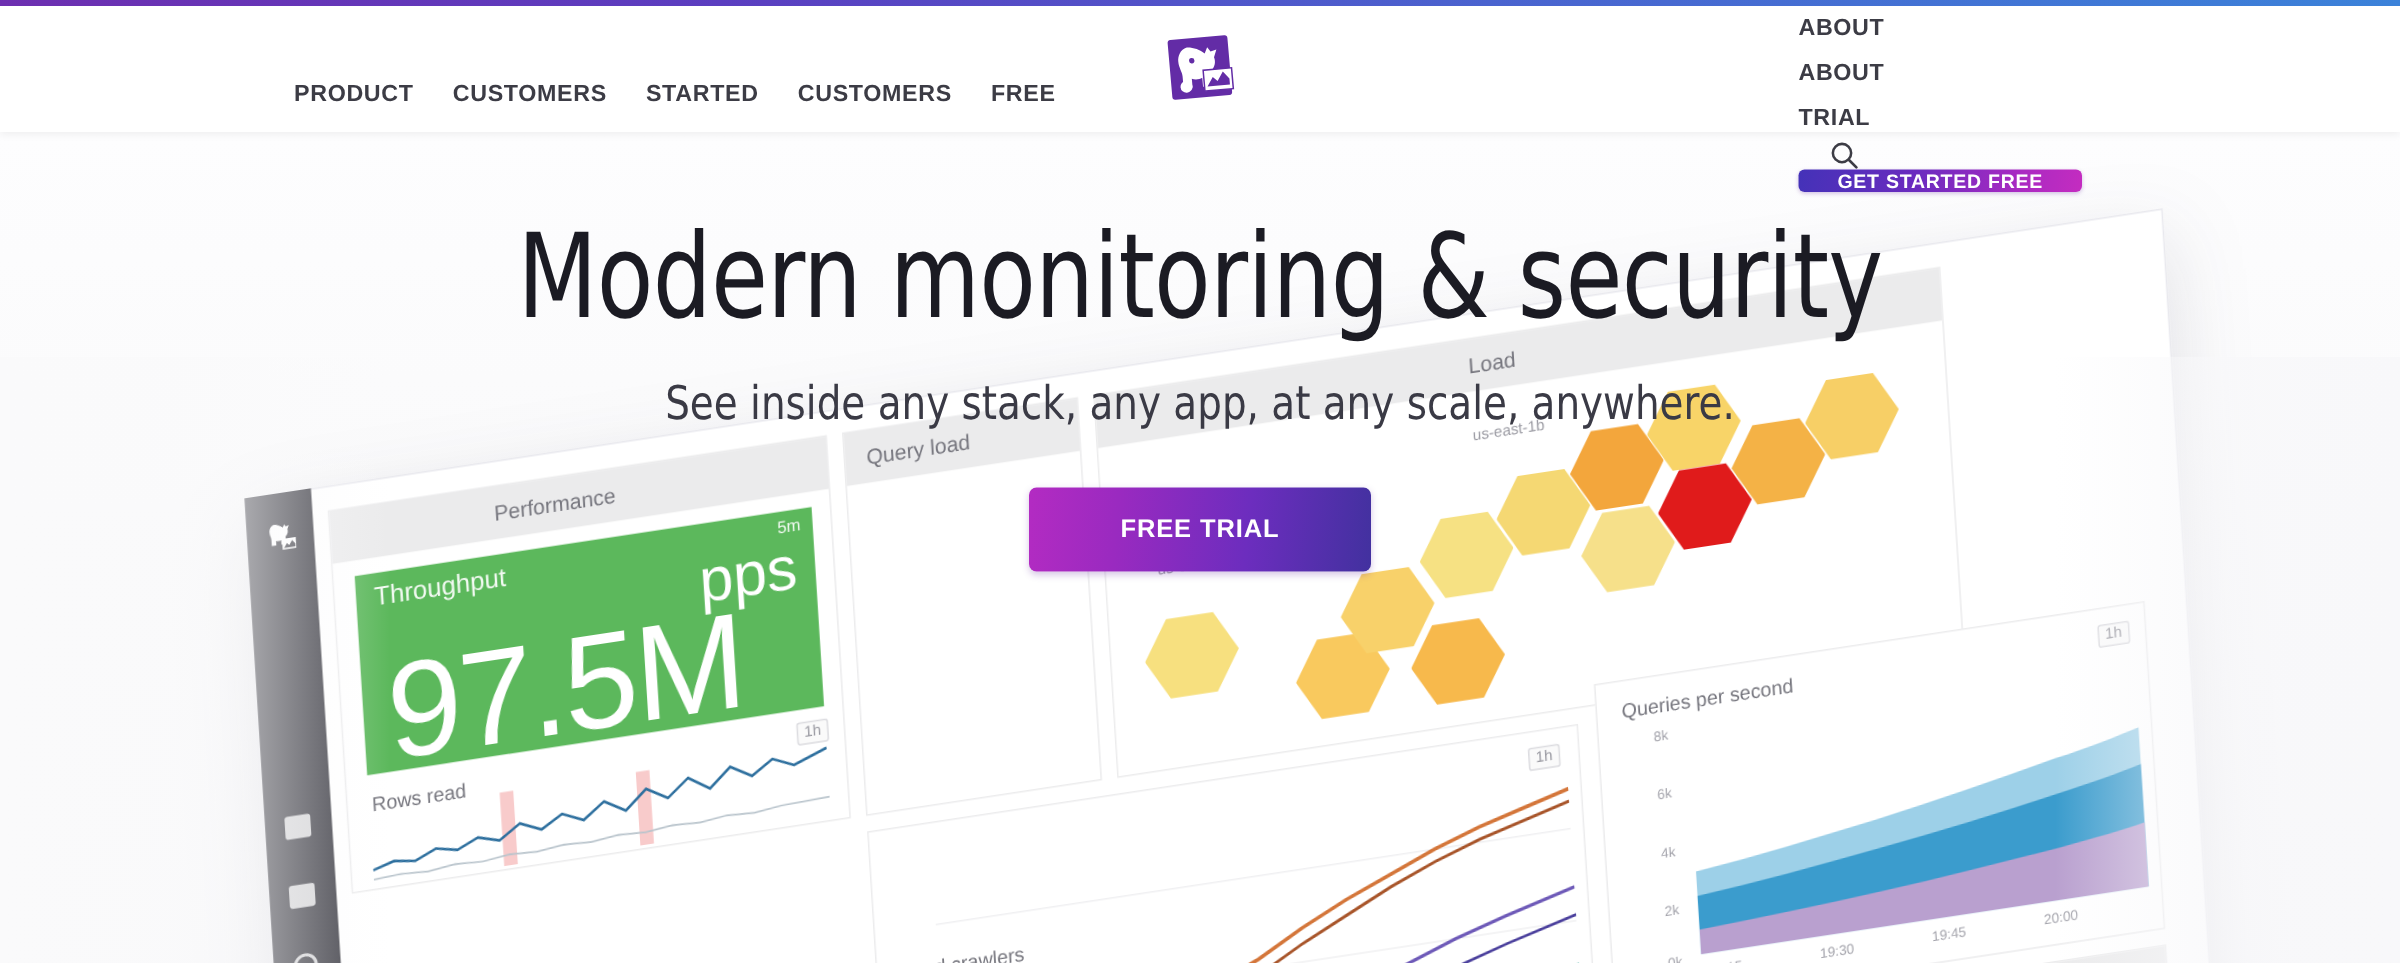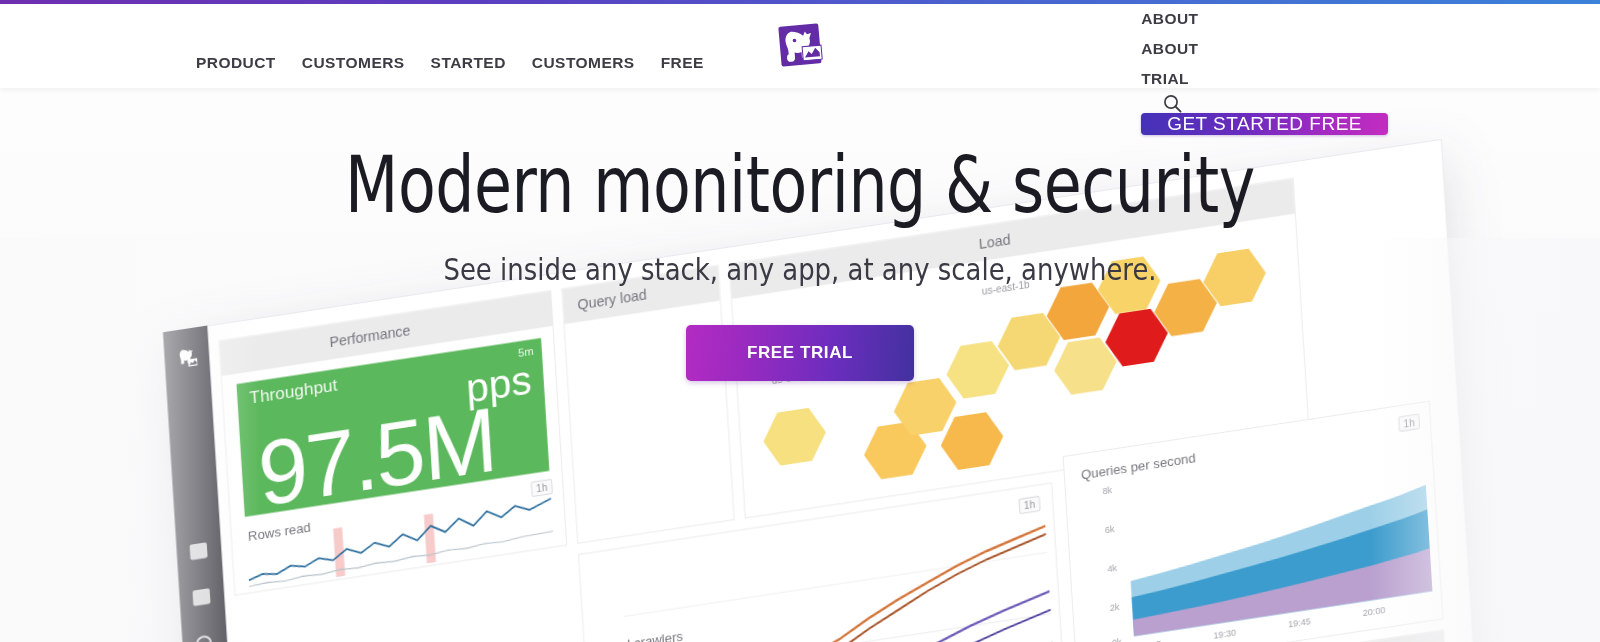--- a/index.html
+++ b/index.html
@@ -46,21 +46,21 @@
     display: inline-flex; align-items: center; justify-content: center;
     width: 30px; height: 30px; margin-left: 16px; margin-right: 26px;
     background: none; border: none; cursor: pointer; color: #3c3c45;
   }
   .search-btn svg { display: block; }
 
   .cta-nav {
     display: inline-flex; align-items: center; justify-content: center;
     height: 48px; padding: 0 26px;
     background: linear-gradient(100deg, #4432b8 0%, #6b2bbf 42%, #aa2ac2 78%, #c42cc0 100%);
-    color: #ffffff; font-size: 19px; font-weight: 400; letter-spacing: 0.5px;
+    color: #ffffff; font-size: 13px; font-weight: 700; letter-spacing: 0.5px;
     border: none; border-radius: 4px; cursor: pointer; white-space: nowrap;
     box-shadow: 0 1px 3px rgba(90,30,150,0.28);
   }
 
   .logo-wrap {
     position: absolute; left: 50%; top: 50%; transform: translate(-50%, -50%);
     width: 56px; height: 56px; cursor: pointer;
     display: flex; align-items: center; justify-content: center;
   }
   .logo-wrap svg { display: block; }

